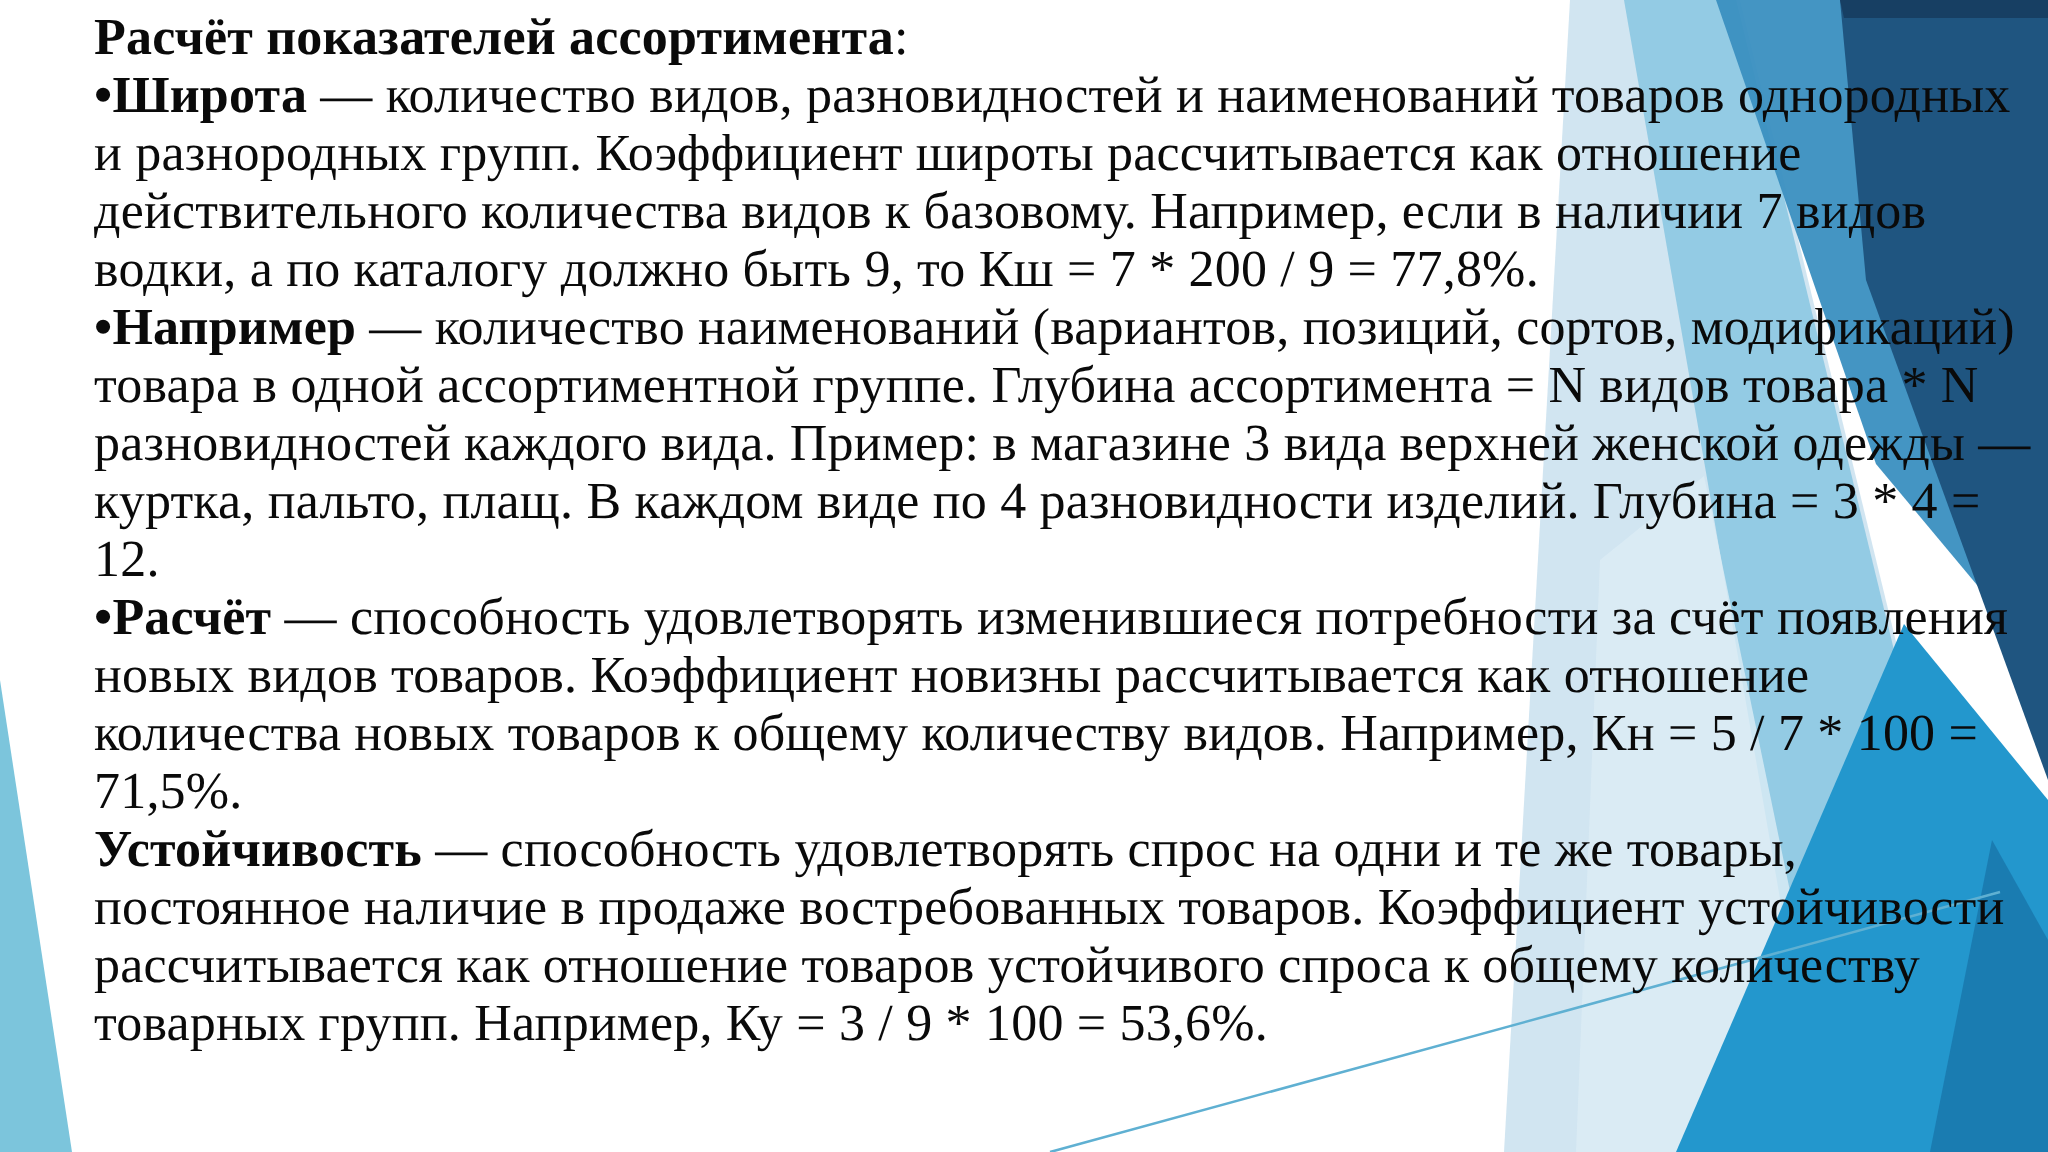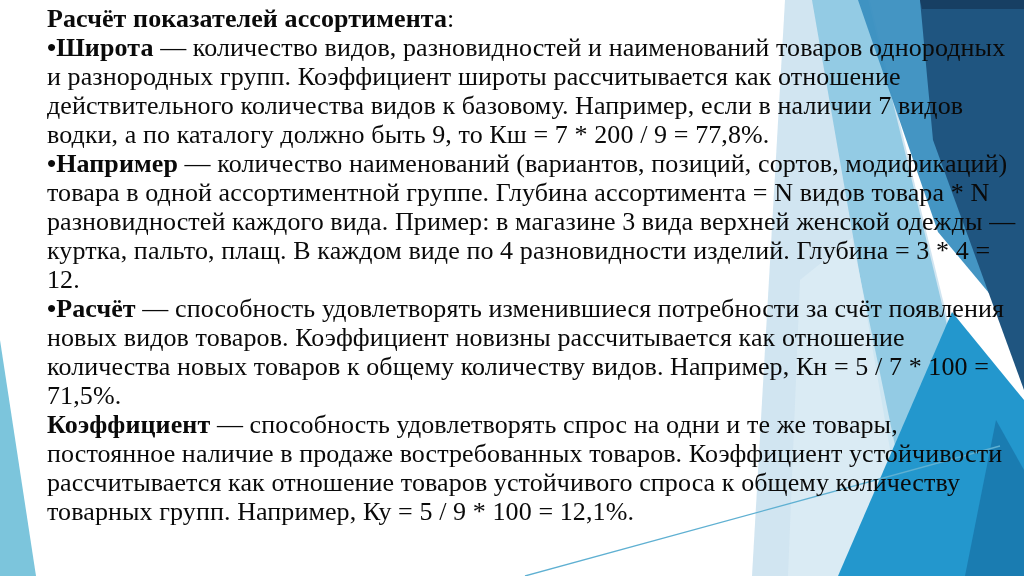--- a/index.html
+++ b/index.html
@@ -50,14 +50,14 @@
 
 <div class="text-block">
   <p class="para heading"><b>Расчёт показателей ассортимента</b><span>:</span></p>
 
   <p class="para"><b><span>•</span><span>Широта</span></b><span> — количество видов, разновидностей и наименований товаров однородных и разнородных групп. Коэффициент широты рассчитывается как отношение действительного количества видов к базовому. Например, если в наличии 7 видов водки, а по каталогу должно быть 9, то Кш = 7 * 200 / 9 = 77,8%.</span></p>
 
   <p class="para"><b><span>•</span><span>Например</span></b><span> — количество наименований (вариантов, позиций, сортов, модификаций) товара в одной ассортиментной группе. Глубина ассортимента = N видов товара * N разновидностей каждого вида. Пример: в магазине 3 вида верхней женской одежды — куртка, пальто, плащ. В каждом виде по 4 разновидности изделий. Глубина = 3 * 4 = 12.</span></p>
 
   <p class="para"><b><span>•</span><span>Расчёт</span></b><span> — способность удовлетворять изменившиеся потребности за счёт появления новых видов товаров. Коэффициент новизны рассчитывается как отношение количества новых товаров к общему количеству видов. Например, Кн = 5 / 7 * 100 = 71,5%.</span></p>
 
-  <p class="para"><b><span></span><span>Коэффициент</span></b><span> — способность удовлетворять спрос на одни и те же товары, постоянное наличие в продаже востребованных товаров. Коэффициент устойчивости рассчитывается как отношение товаров устойчивого спроса к общему количеству товарных групп. Например, Ку = 5 / 9 * 100 = 12,1%.</span></p>
+  <p class="para"><b><span></span><span>Устойчивость</span></b><span> — способность удовлетворять спрос на одни и те же товары, постоянное наличие в продаже востребованных товаров. Коэффициент устойчивости рассчитывается как отношение товаров устойчивого спроса к общему количеству товарных групп. Например, Ку = 3 / 9 * 100 = 53,6%.</span></p>
 </div>
 
 </body></html>

